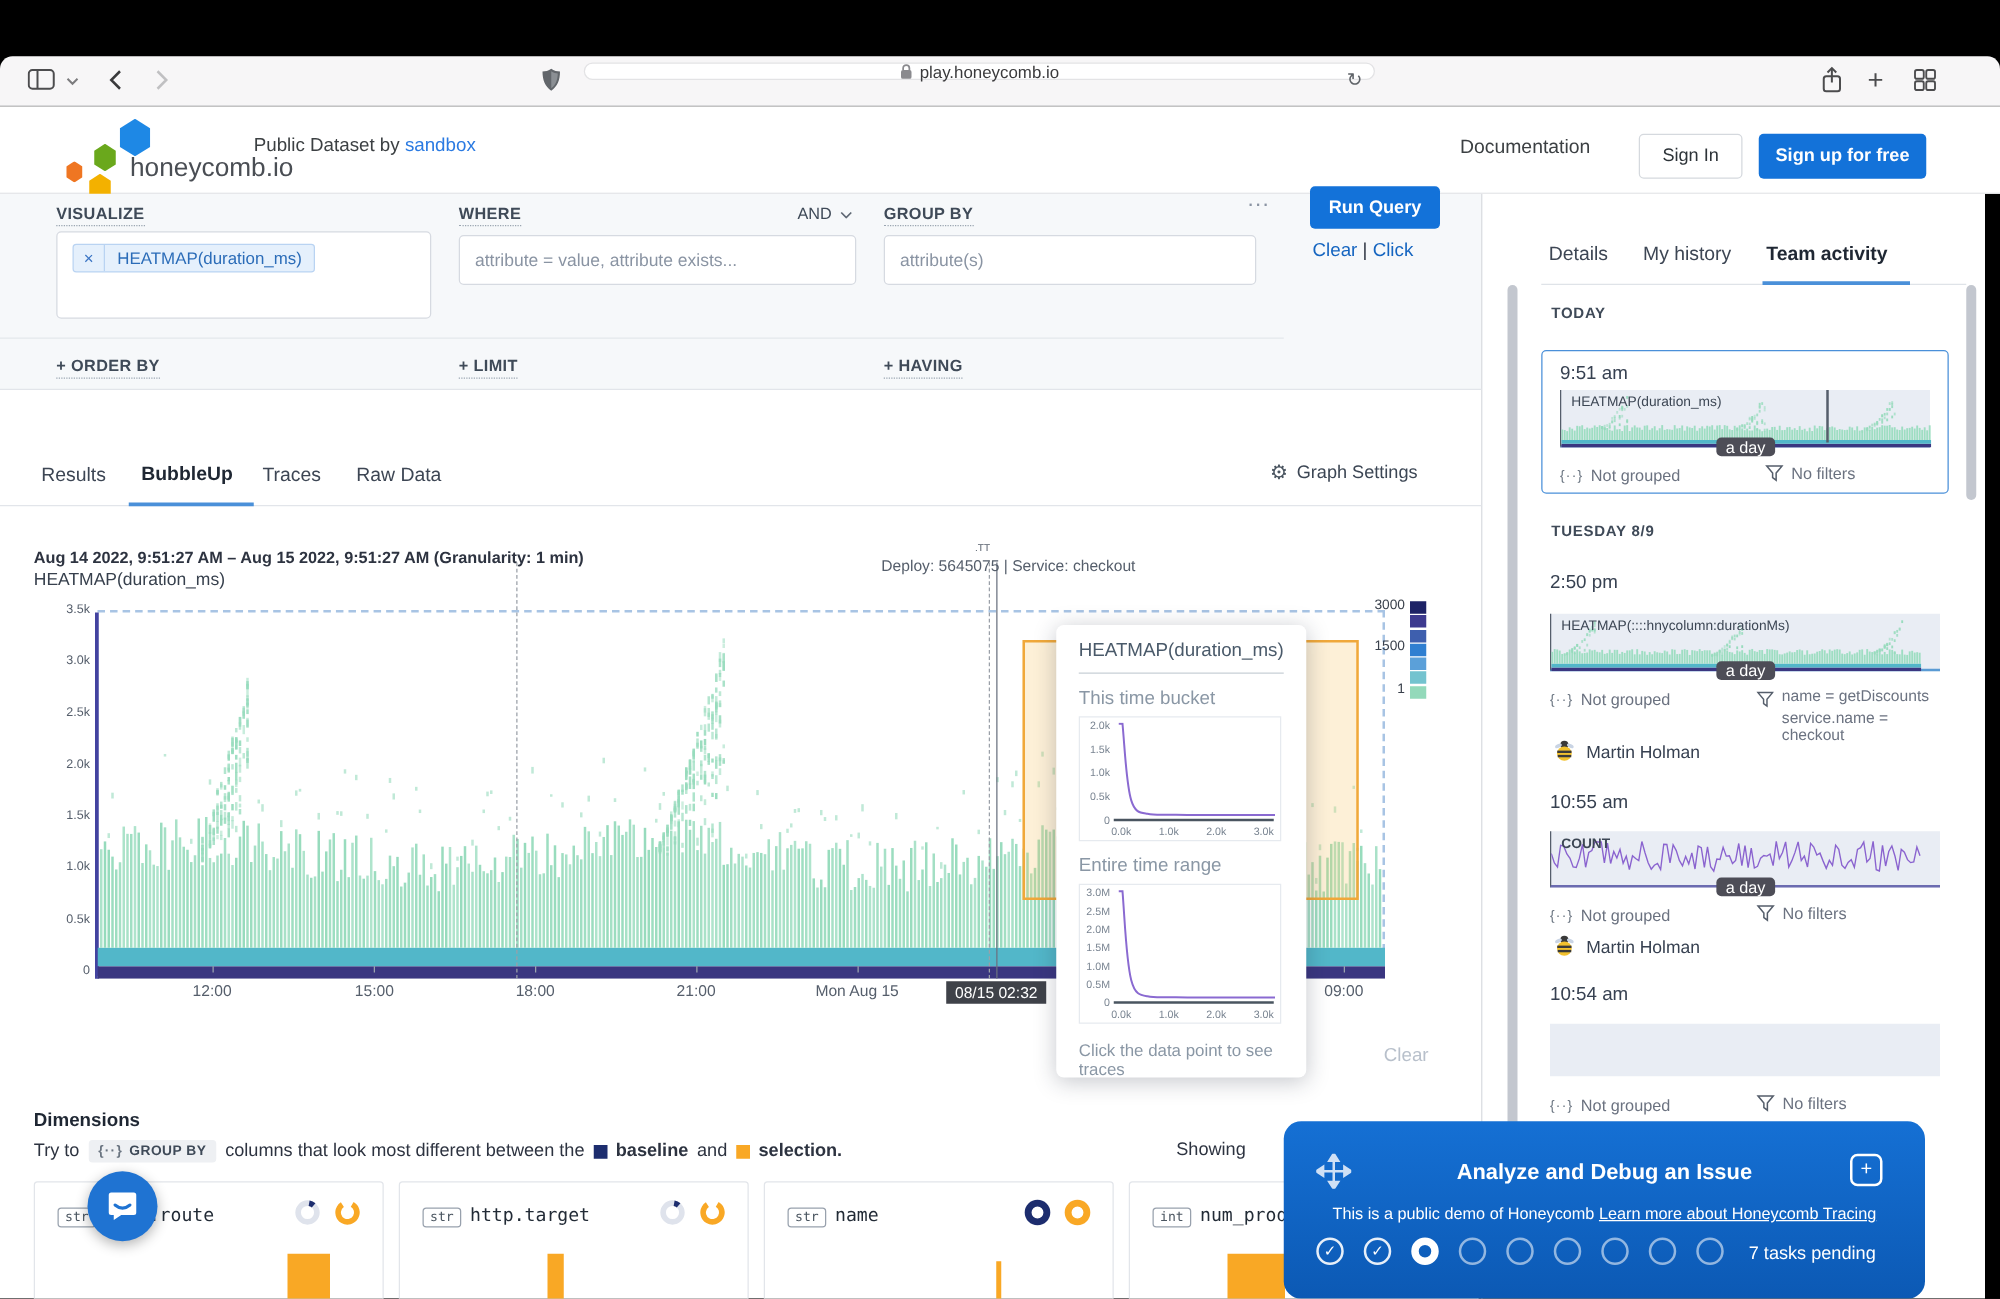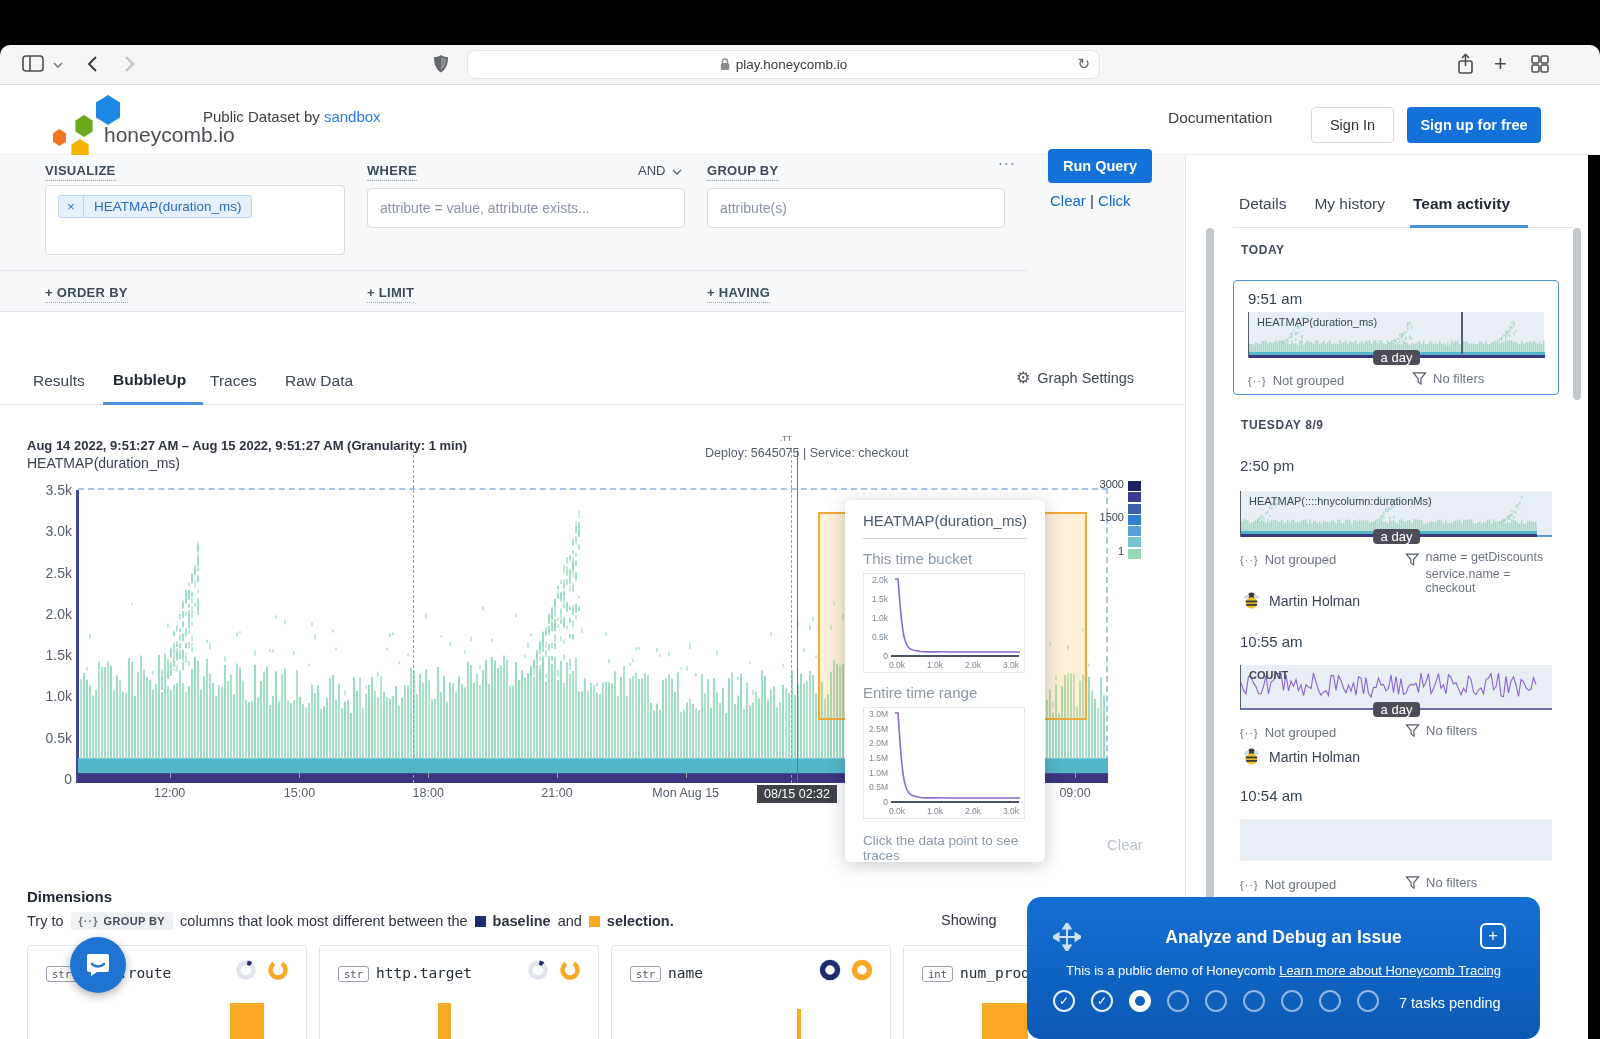--- a/index.html
+++ b/index.html
@@ -3,21 +3,21 @@
 <meta charset="utf-8">
 <style>
   html,body{margin:0;padding:0;background:#000;}
   *{box-sizing:border-box;}
   .screen{position:relative;width:1600px;height:1039px;background:#000;overflow:hidden;
     font-family:"Liberation Sans",sans-serif;color:#2d3340;}
   .abs{position:absolute;}
   
   .chrome{position:absolute;left:0;top:45px;width:1600px;height:40px;background:#f7f6f7;
     border-bottom:1px solid #d9d9db;border-radius:10px 10px 0 0;}
-  .urlbar{position:absolute;left:467px;top:5px;width:633px;height:29px;background:#fff;
+  .urlbar{position:absolute;left:467px;top:5px;width:633px;height:14px;background:#fff;
     border:1px solid #e3e3e5;border-radius:8px;display:flex;align-items:center;justify-content:center;
     font-size:13.5px;color:#3a3a3c;gap:6px;}
   .urlrefresh{position:absolute;right:9px;top:4px;color:#5f6368;font-size:15px;}
   .chromeicon{color:#4c4c4e;}
   
   .appheader{position:absolute;left:0;top:85px;width:1600px;height:70px;background:#fff;border-bottom:1px solid #ebedf0;}
   .btn-outline{border:1px solid #d5d9de;border-radius:4px;background:#fff;font-size:14.5px;color:#2d3338;
     display:flex;align-items:center;justify-content:center;}
   .btn-primary{border-radius:4px;background:#1372d9;color:#fff;font-weight:bold;font-size:14.5px;
     display:flex;align-items:center;justify-content:center;}
@@ -31,21 +31,21 @@
     font-size:13.5px;color:#2b6cb8;overflow:hidden;}
   .chipx{padding:3px 8px;border-right:1px solid #b9d3f2;color:#3a74c4;cursor:pointer;}
   .chiplabel{padding:3px 10px;}
   .linkblue{color:#1565c0;font-size:15px;cursor:pointer;}
   
   .mtab{font-size:15.5px;color:#3d4654;cursor:pointer;}
   .mtab.active{font-weight:bold;color:#1f2733;}
   
   .chart-area{position:absolute;left:78px;top:488px;width:1030px;height:293px;
     border-top:2px dashed #a8c4e4;border-right:2px dashed #a8c4e4;}
-  .ylab{position:absolute;right:0;font-size:14px;color:#555e6b;width:44px;text-align:right;}
+  .ylab{position:absolute;right:0;font-size:10px;color:#555e6b;width:44px;text-align:right;}
   .xlab{position:absolute;top:296px;font-size:12.5px;color:#555e6b;transform:translateX(-50%);white-space:nowrap;}
   .xtick{position:absolute;top:283px;width:1px;height:5px;background:#9aa3ae;}
   .vline-dash{position:absolute;top:-40px;height:333px;width:0;border-left:1px dashed #9aa0a8;}
   .vline-solid{position:absolute;top:-40px;height:333px;width:1px;background:#6b7280;}
   .legend-lab{position:absolute;font-size:11px;color:#3a414c;width:42px;text-align:right;}
   
   .tooltip{position:absolute;left:845px;top:500px;width:200px;height:362px;background:#fff;border-radius:6px;
     box-shadow:0 3px 18px rgba(30,40,60,.25);z-index:30;padding:12px 18px;}
   .tt-title{font-size:15px;color:#4a5a6a;padding-bottom:9px;border-bottom:1px solid #c8cfd6;}
   .tt-sec{font-size:15px;color:#8a97a5;margin-top:11px;}

